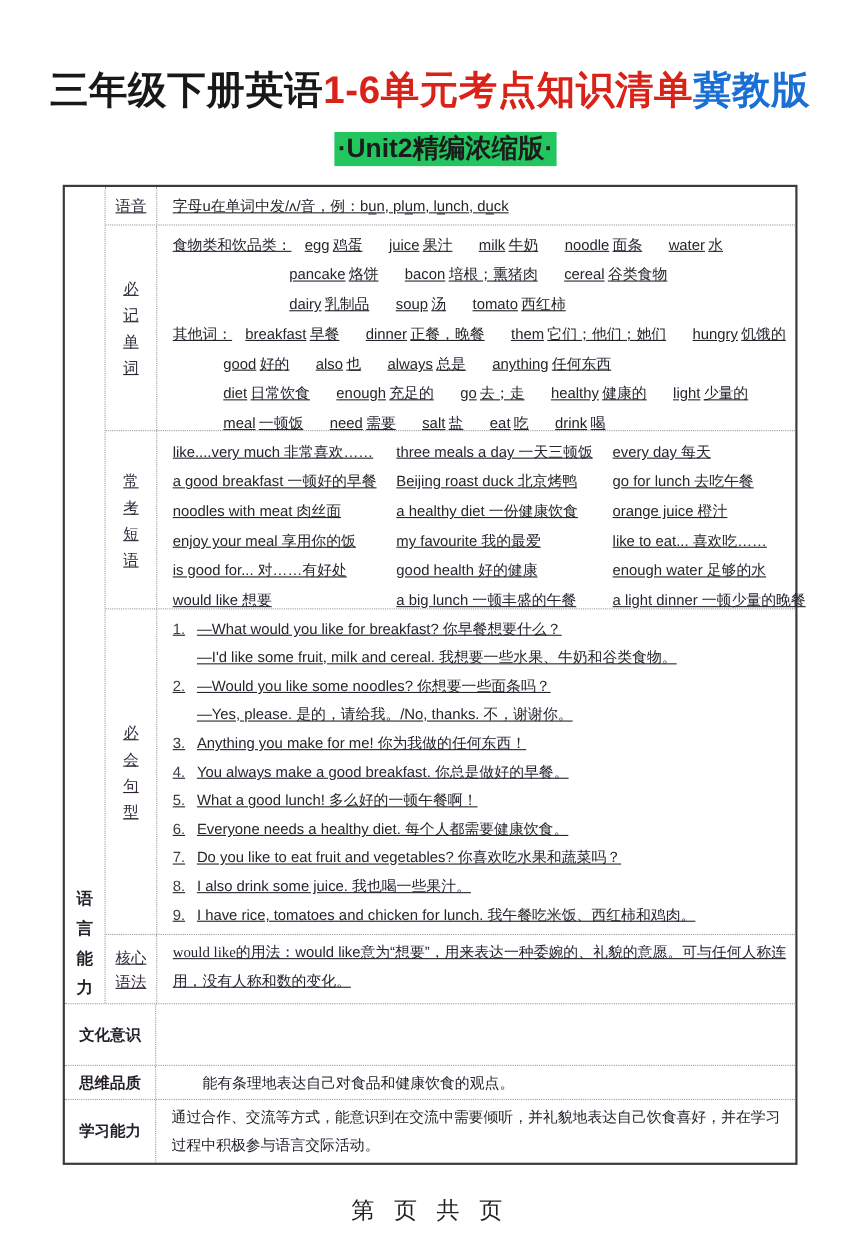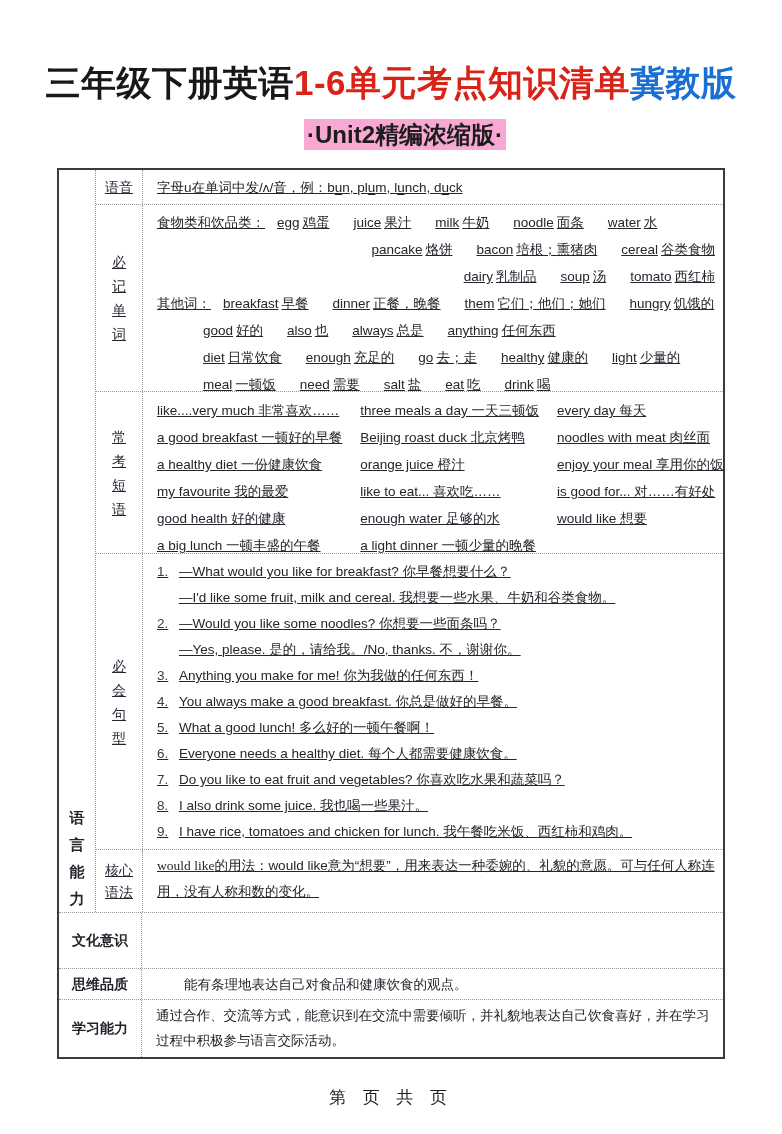--- a/index.html
+++ b/index.html
@@ -12,21 +12,21 @@
   .title{
     margin:62px 0 0;text-align:center;font-size:35px;font-weight:900;
     letter-spacing:0.5px;line-height:1.2;white-space:nowrap;
   }
   .title .t-black{color:#181818;}
   .title .t-red{color:#d92318;}
   .title .t-blue{color:#1a6fd4;}
   .subtitle{
     margin-top:15px;text-align:center;font-size:24px;font-weight:700;color:#1c1c1c;
   }
-  .subtitle .hl{background:#f9a8d4;padding:2px 3px;margin-left:28px;}
+  .subtitle .hl{background:#22c55e;padding:2px 3px;margin-left:28px;}
   
   .sheet{
     width:664px;margin:17px auto 0;border:2px solid #3b3b3b;
     font-size:13.5px;line-height:1.6;color:#26242c;
   }
   .sec-top{display:flex;}
   .side-cell{
     width:36px;flex:none;border-right:1px dotted #9b9b9b;
     display:flex;align-items:flex-end;justify-content:center;
   }
@@ -60,40 +60,40 @@
   .r-culture{height:57px;}
   .r-thinking{height:31px;gap:28px;}
   .r-learning{height:57px;}
   
   .phonics-text{line-height:29px;white-space:nowrap;}
   .phonics-text .u{text-decoration:underline;text-underline-offset:2px;}
   
   .words-cell{padding-top:4px;}
   .wline{display:flex;flex-wrap:nowrap;gap:24px;line-height:27px;white-space:nowrap;}
   .wline .wg-head{flex:none;margin-right:-12px;}
-  .wg0 .cont{padding-left:106px;justify-content:flex-end;}
+  .wg0 .cont{padding-left:106px;}
   .wg1 .cont{padding-left:46px;}
   .witem .en{margin-right:3px;}
   
   .phr-grid{
     display:grid;grid-template-columns:auto auto 1fr;column-gap:18px;
     line-height:27px;padding-top:2px;
   }
   .pitem{white-space:nowrap;}
   
   .sent-cell{padding-top:5px;}
   .sline{display:flex;line-height:26px;white-space:nowrap;}
   .snum{width:22px;flex:none;color:#3c3c46;}
   
   .para{line-height:26px;}
   .para-sm{line-height:25px;}
   .serif{font-family:"Liberation Serif","DejaVu Serif",serif;}
   
   .footer{
-    text-align:center;margin-top:27px;font-size:17px;color:#1f1f1f;
+    text-align:center;margin-top:27px;font-size:21px;color:#1f1f1f;
     letter-spacing:6px;font-weight:500;
   }
 </style>
 </head>
 <body>
 
 <div class="title">
   <span class="t-black">三年级下册英语</span><span class="t-red">1-6单元考点知识清单</span><span class="t-blue">冀教版</span>
 </div>
 <div class="subtitle">
@@ -180,20 +180,21 @@
         <div class="label-cell">
           <span class="label-v">常考短语</span>
         </div>
         <div class="content-cell">
           <div class="phr-grid">
               <span class="pitem">like....very much 非常喜欢……</span>
               <span class="pitem">three meals a day 一天三顿饭</span>
               <span class="pitem">every day 每天</span>
               <span class="pitem">a good breakfast 一顿好的早餐</span>
               <span class="pitem">Beijing roast duck 北京烤鸭</span>
+              <span class="pitem">go for lunch 去吃午餐</span>
               <span class="pitem">noodles with meat 肉丝面</span>
               <span class="pitem">a healthy diet 一份健康饮食</span>
               <span class="pitem">orange juice 橙汁</span>
               <span class="pitem">enjoy your meal 享用你的饭</span>
               <span class="pitem">my favourite 我的最爱</span>
               <span class="pitem">like to eat... 喜欢吃……</span>
               <span class="pitem">is good for... 对……有好处</span>
               <span class="pitem">good health 好的健康</span>
               <span class="pitem">enough water 足够的水</span>
               <span class="pitem">would like 想要</span>

